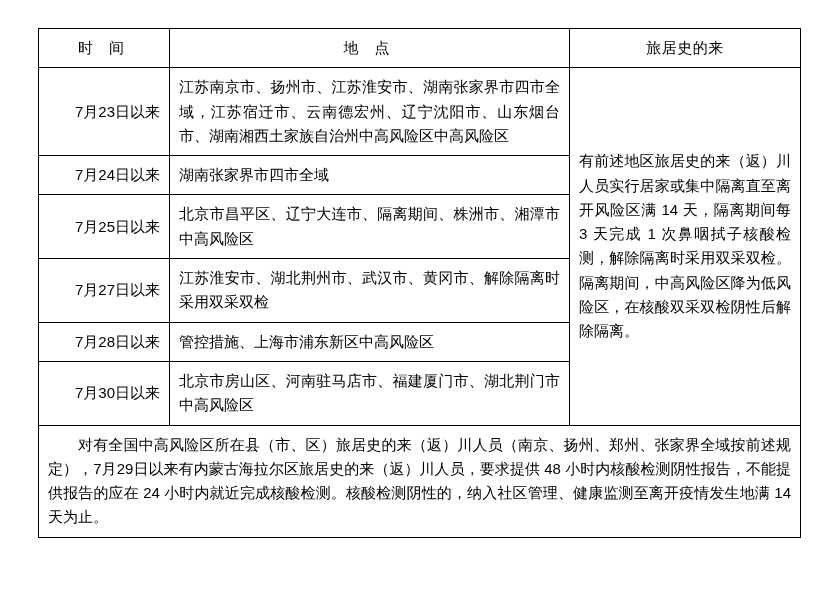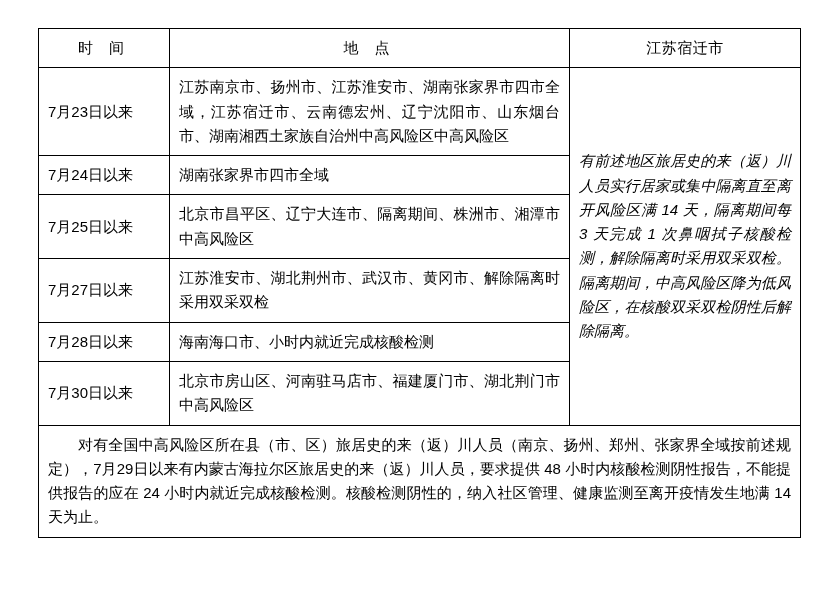--- a/index.html
+++ b/index.html
@@ -44,36 +44,35 @@
     text-align: center;
     font-size: 16px;
     padding-top: 11px;
     padding-bottom: 11px;
     letter-spacing: 0.5px;
   }
   .hdr-sp {
     letter-spacing: 6px;
   }
   .cell-time {
-    text-align: left;
+    text-align: right;
     font-size: 15px;
     white-space: nowrap;
   }
   .cell-place {
     text-align: justify;
     text-justify: inter-ideograph;
     font-size: 15px;
   }
   .cell-measure {
     text-align: justify;
     text-justify: inter-ideograph;
     font-size: 15px;
     line-height: 1.95;
     vertical-align: middle;
-    font-style: italic;
   }
   .cell-footer {
     text-align: justify;
     text-justify: inter-ideograph;
     font-size: 15px;
     line-height: 1.95;
     padding: 10px 10px 12px 10px;
     margin-top: 37px;
   }
   .cell-footer .indent {
@@ -88,21 +87,21 @@
   <table class="policy-table">
     <colgroup>
       <col class="c-time">
       <col class="c-place">
       <col class="c-measure">
     </colgroup>
     <tbody>
       <tr>
         <th class="hdr hdr-sp">时  间</th>
         <th class="hdr hdr-sp">地  点</th>
-        <th class="hdr">江苏宿迁市</th>
+        <th class="hdr">旅居史的来</th>
       </tr>
 
       <tr>
         <td class="cell-time">7月23日以来</td>
         <td class="cell-place">江苏南京市、扬州市、江苏淮安市、湖南张家界市四市全域，江苏宿迁市、云南德宏州、辽宁沈阳市、山东烟台市、湖南湘西土家族自治州中高风险区中高风险区</td>
         <td class="cell-measure" rowspan="6">有前述地区旅居史的来（返）川人员实行居家或集中隔离直至离开风险区满 14 天，隔离期间每 3 天完成 1 次鼻咽拭子核酸检测，解除隔离时采用双采双检。隔离期间，中高风险区降为低风险区，在核酸双采双检阴性后解除隔离。</td>
       </tr>
 
       <tr>
         <td class="cell-time">7月24日以来</td>
@@ -114,21 +113,21 @@
         <td class="cell-place">北京市昌平区、辽宁大连市、隔离期间、株洲市、湘潭市中高风险区</td>
       </tr>
 
       <tr>
         <td class="cell-time">7月27日以来</td>
         <td class="cell-place">江苏淮安市、湖北荆州市、武汉市、黄冈市、解除隔离时采用双采双检</td>
       </tr>
 
       <tr>
         <td class="cell-time">7月28日以来</td>
-        <td class="cell-place">海南海口市、小时内就近完成核酸检测</td>
+        <td class="cell-place">管控措施、上海市浦东新区中高风险区</td>
       </tr>
 
       <tr>
         <td class="cell-time">7月30日以来</td>
         <td class="cell-place">北京市房山区、河南驻马店市、福建厦门市、湖北荆门市中高风险区</td>
       </tr>
 
       <tr>
         <td class="cell-footer" colspan="3">
           <span class="indent">对有全国中高风险区所在县（市、区）旅居史的来（返）川人员（南京、扬州、郑州、张家界全域按前述规定），7月29日以来有内蒙古海拉尔区旅居史的来（返）川人员，要求提供 48 小时内核酸检测阴性报告，不能提供报告的应在 24 小时内就近完成核酸检测。核酸检测阴性的，纳入社区管理、健康监测至离开疫情发生地满 14 天为止。</span>

